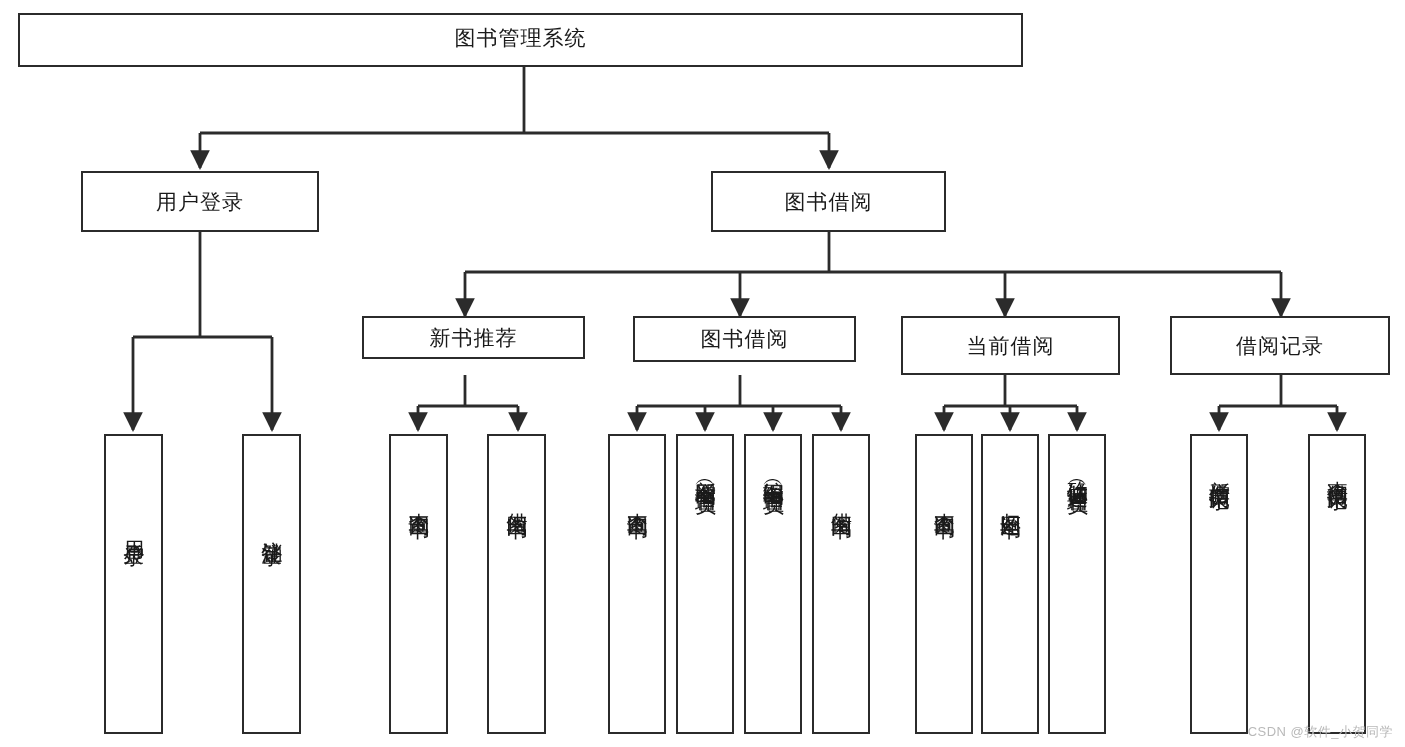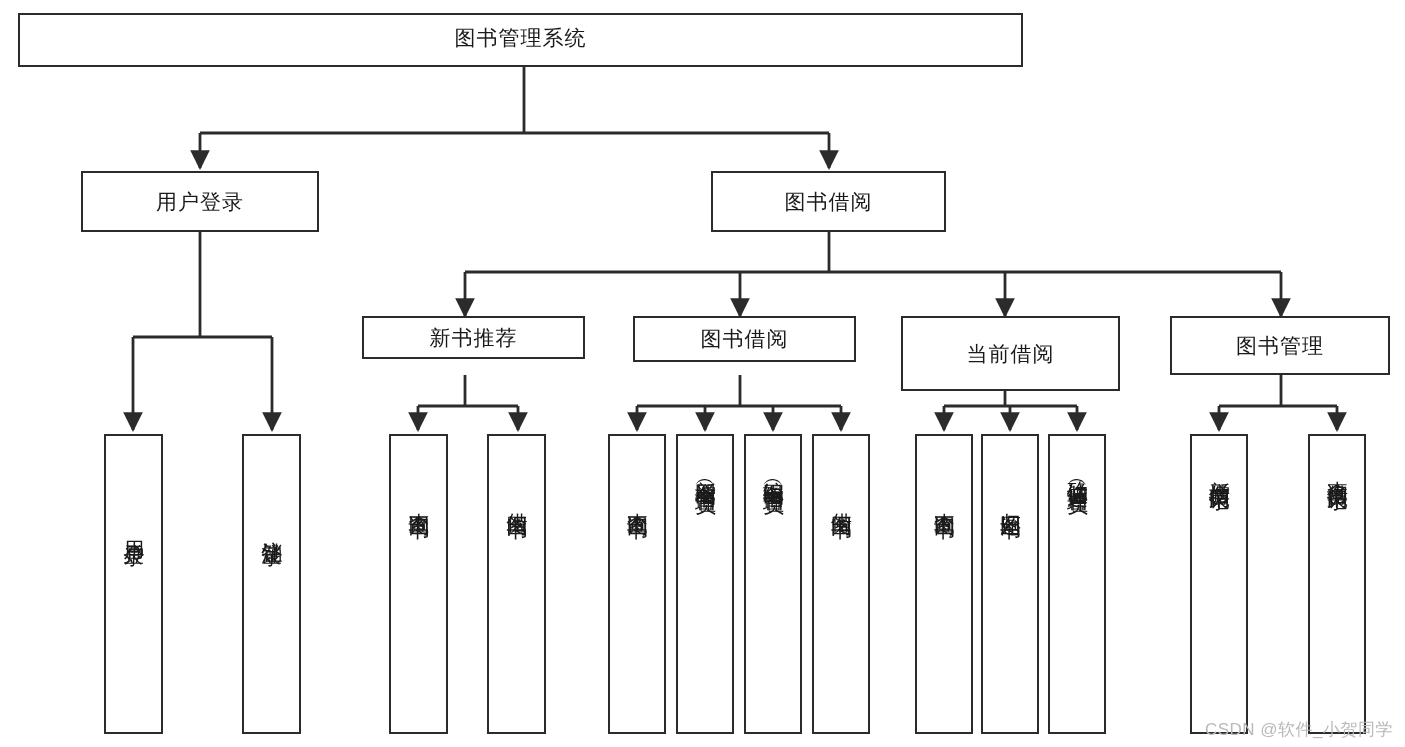--- a/index.html
+++ b/index.html
@@ -57,21 +57,21 @@
   .node.v.pad-small {
     padding-top: 60px;
   }
   .node.v.pad-tiny {
     padding-top: 28px;
   }
   #watermark {
     position: absolute;
     right: 12px;
     bottom: 6px;
-    font-size: 17px;
+    font-size: 13px;
     color: #b9b9b9;
     letter-spacing: 0.5px;
     z-index: 3;
     white-space: nowrap;
   }
 </style>
 </head>
 <body>
 
 <div id="canvas">
@@ -126,22 +126,22 @@
     </g>
   </svg>
 
   <div class="node h" style="left:18px; top:13px; width:1005px; height:54px;font-family:Liberation Mono, monospace;">图书管理系统</div>
 
   <div class="node h" style="left:81px; top:171px; width:238px; height:61px;">用户登录</div>
   <div class="node h" style="left:711px; top:171px; width:235px; height:61px;">图书借阅</div>
 
   <div class="node h" style="left:362px; top:316px; width:223px; height:43px;">新书推荐</div>
   <div class="node h" style="left:633px; top:316px; width:223px; height:46px;">图书借阅</div>
-  <div class="node h" style="left:901px; top:316px; width:219px; height:75px;">当前借阅</div>
-  <div class="node h" style="left:1170px; top:316px; width:220px; height:59px;">图书管理</div>
+  <div class="node h" style="left:901px; top:316px; width:219px; height:59px;">当前借阅</div>
+  <div class="node h" style="left:1170px; top:316px; width:220px; height:59px;">借阅记录</div>
 
   <div class="node v pad-mid" style="left:104px; top:434px; width:59px; height:300px;">用户登录</div>
   <div class="node v pad-mid" style="left:242px; top:434px; width:59px; height:300px;">注销登录</div>
 
   <div class="node v pad-small" style="left:389px; top:434px; width:59px; height:300px;">查询图书</div>
   <div class="node v pad-small" style="left:487px; top:434px; width:59px; height:300px;">借阅图书</div>
 
   <div class="node v pad-small" style="left:608px; top:434px; width:58px; height:300px;">查询图书</div>
   <div class="node v pad-tiny" style="left:676px; top:434px; width:58px; height:300px;">新增图书（管理员）</div>
   <div class="node v pad-tiny" style="left:744px; top:434px; width:58px; height:300px;">编辑图书（管理员）</div>

